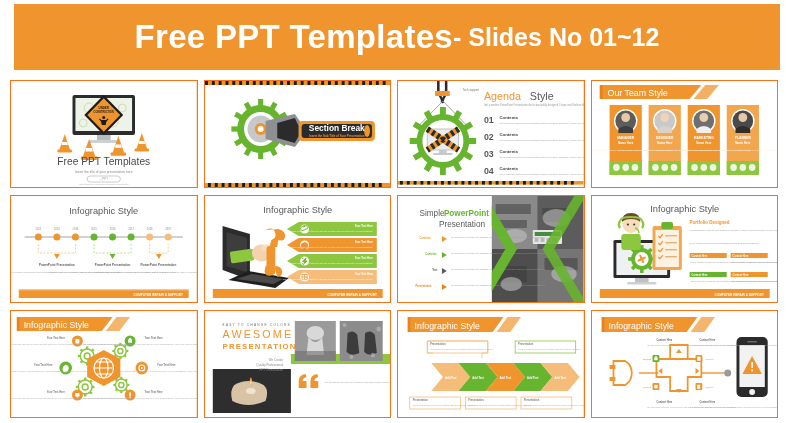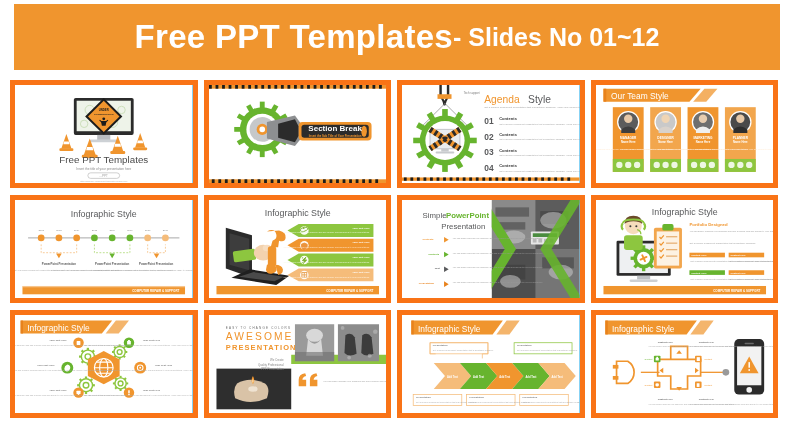--- a/index.html
+++ b/index.html
@@ -25,22 +25,22 @@
   
   .grid {
     position: absolute; left: 10px; top: 80px;
     width: 768px; height: 338px;
     display: grid;
     grid-template-columns: repeat(4, 1fr);
     grid-template-rows: repeat(3, 1fr);
     gap: 7px 6px;
   }
   .slide {
-    position: relative; background: #0ea5e9;
-    border: 5px solid #f97316;
+    position: relative; background: #fdba74;
+    border: 1px solid #f97316;
     overflow: hidden;
   }
   .sv { position: absolute; inset: 0; width: 100%; height: 100%; display: block; }
 </style>
 </head>
 <body>
 
 <div class="page">
 
   <div class="banner">

